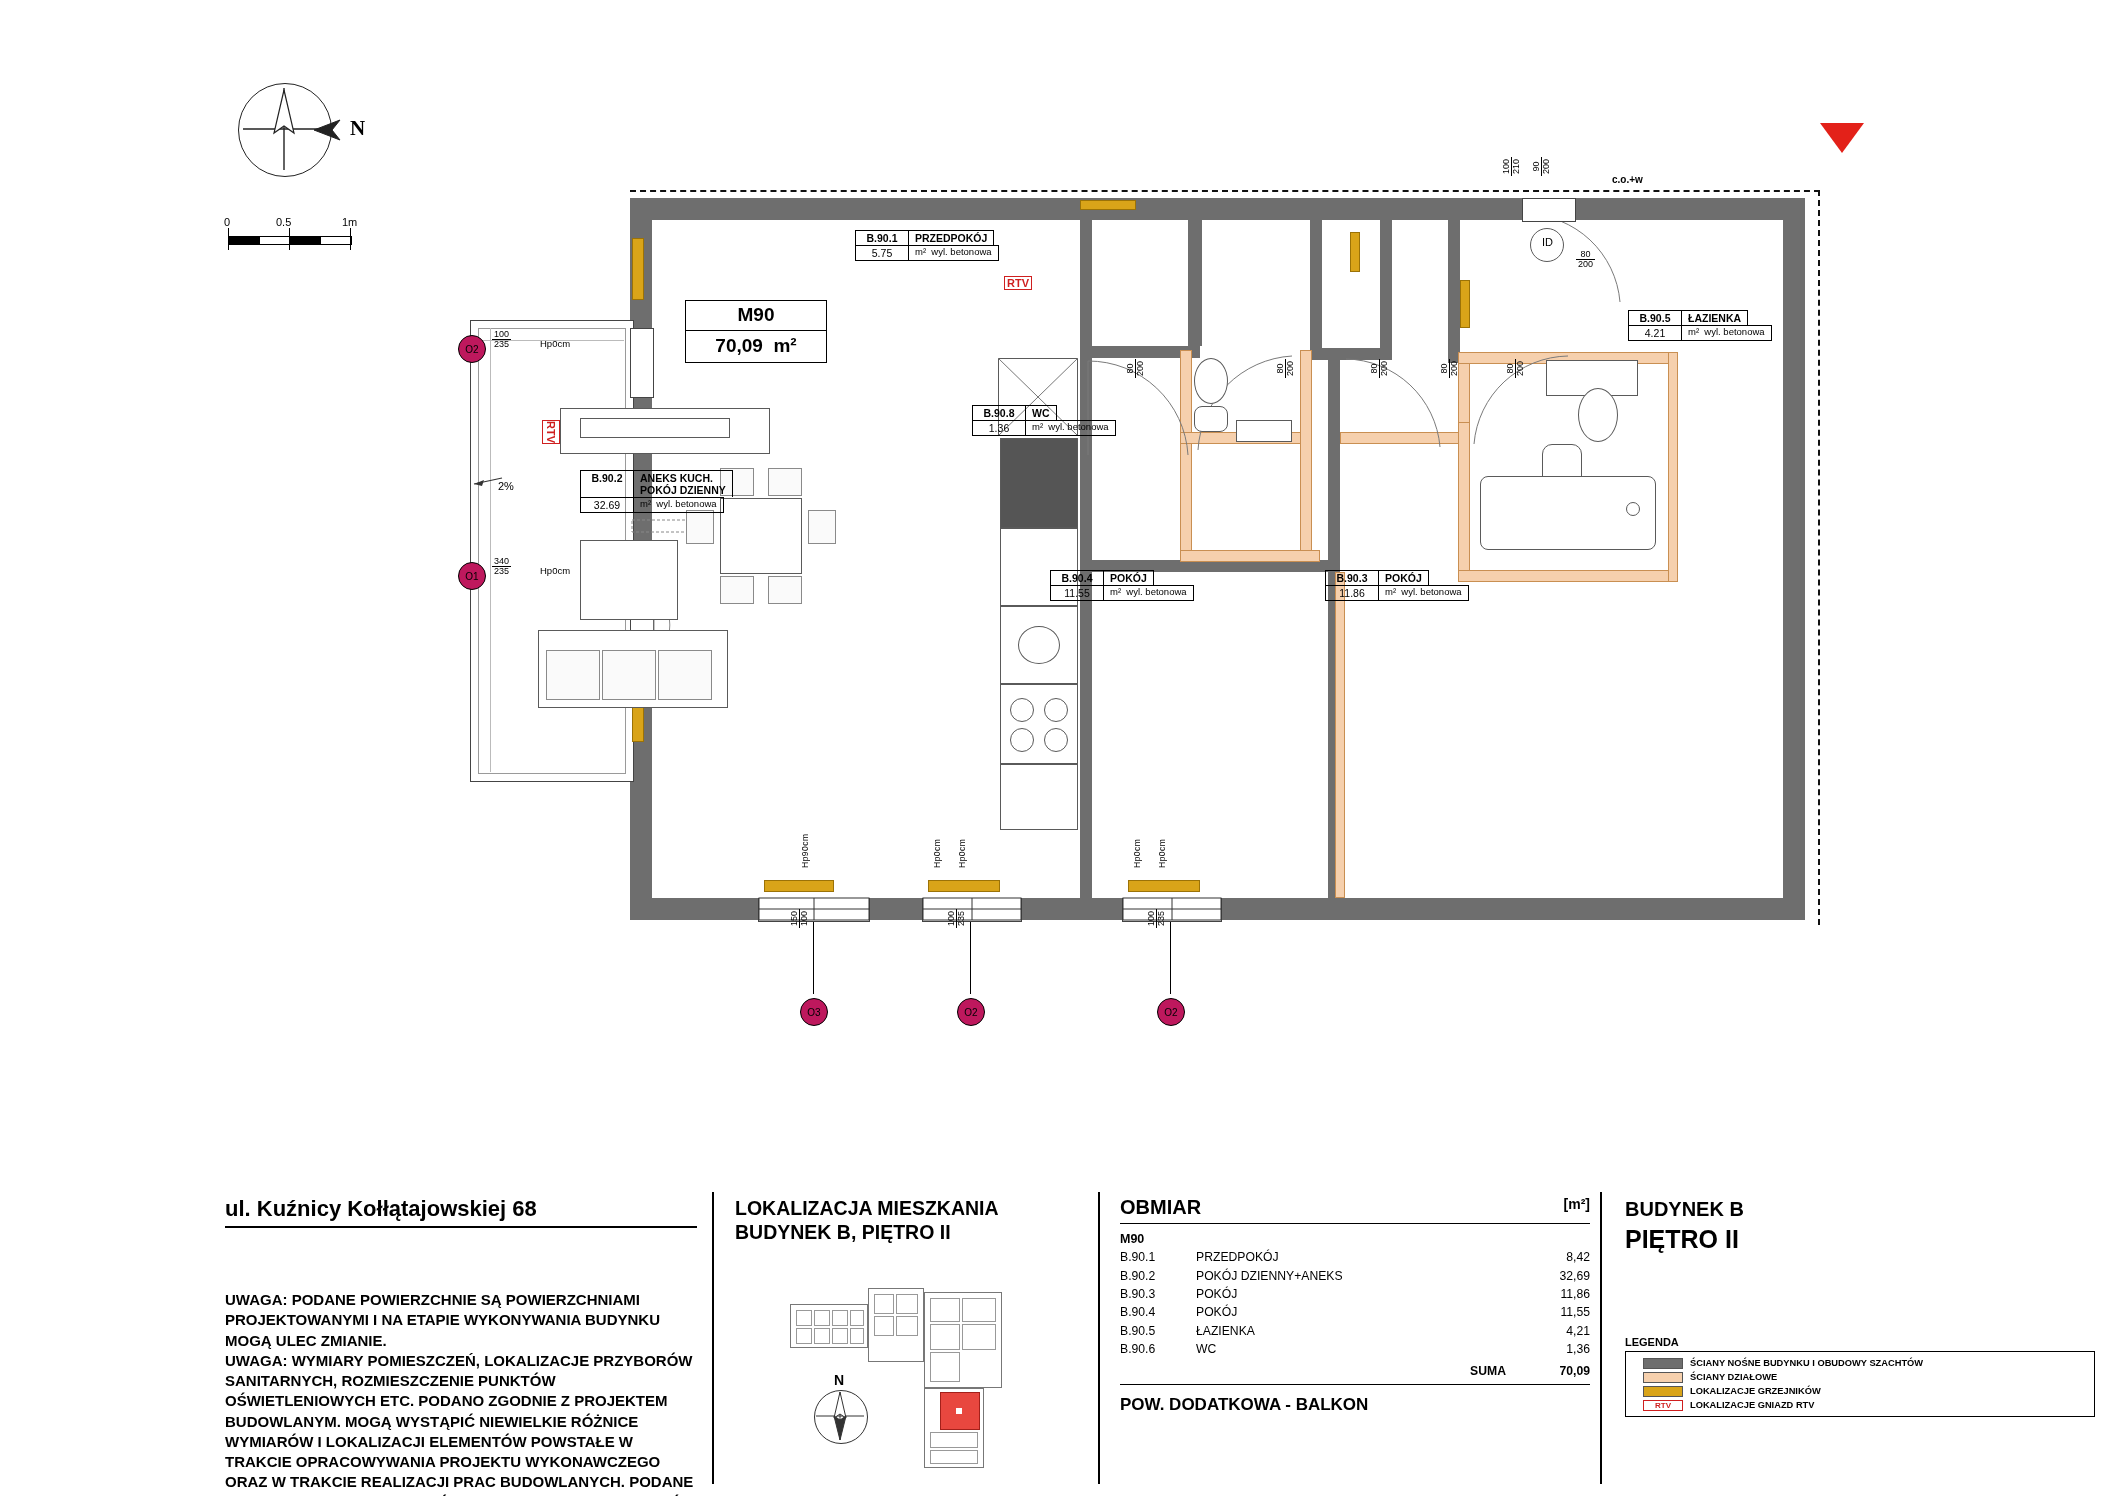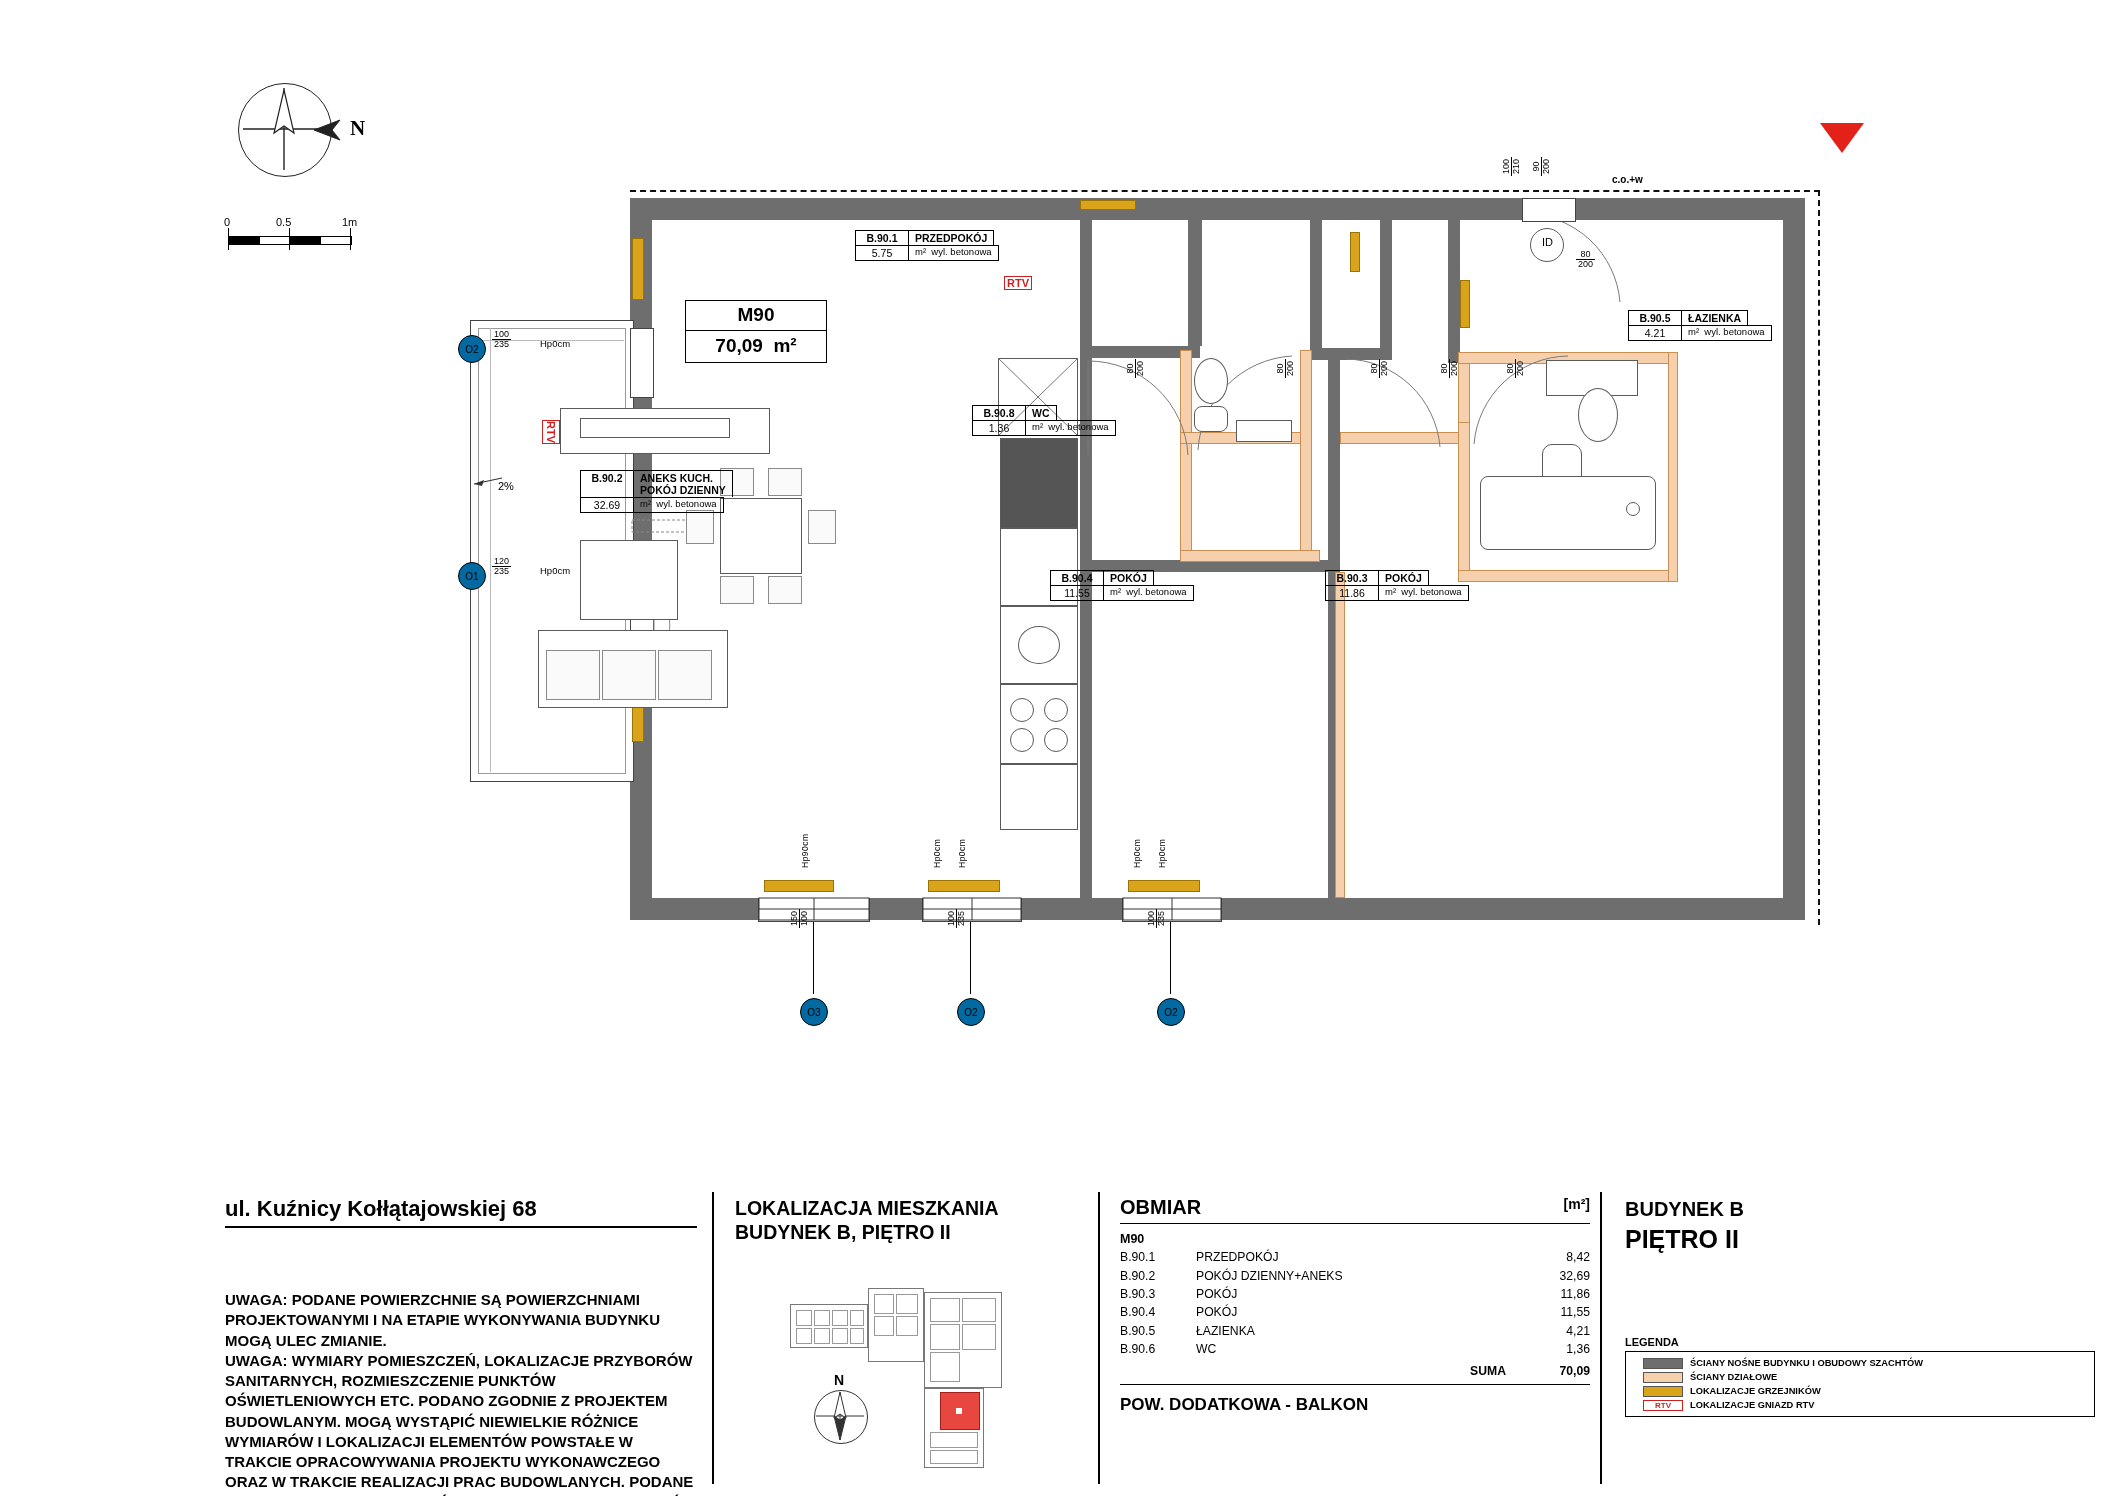--- a/index.html
+++ b/index.html
@@ -42,21 +42,21 @@
 
   .mbox { position:absolute; border:1.5px solid #000; text-align:center; }
   .mbox .t { font-size:19px; font-weight:bold; padding:3px 0 4px; border-bottom:1.5px solid #000; }
   .mbox .b { font-size:19px; font-weight:bold; padding:4px 0 5px; }
 
   .dimtag { position:absolute; font-size:9px; text-align:center; line-height:1.05; }
   .dimtag .a { border-bottom:1px solid #000; padding:0 2px; }
   .dimtag .b { padding:0 2px; }
   .vert-lab2 { position:absolute; font-size:8.5px; transform:rotate(-90deg); transform-origin:left top; white-space:nowrap; letter-spacing:0.5px; }
 
-  .wincode { position:absolute; width:26px; height:26px; border:1px solid #000; border-radius:50%; font-size:10px; display:flex; align-items:center; justify-content:center; background:#0369a1; }
+  .wincode { position:absolute; width:26px; height:26px; border:1px solid #000; border-radius:50%; font-size:10px; display:flex; align-items:center; justify-content:center; background:#be185d; }
   .leader { position:absolute; width:1px; background:#000; }
 
   .rtv { position:absolute; color:#cf1f1f; font-weight:bold; font-size:11px; border:1px solid #cf1f1f; padding:0 2px; background:#fff; }
 
   .entry-tri { position:absolute; width:0; height:0; border-left:22px solid transparent; border-right:22px solid transparent; border-top:30px solid #e32119; }
 
   
   .infostrip { position:absolute; left:0; top:1180px; width:2116px; height:316px; }
   .vsep { position:absolute; width:1.5px; background:#000; }
 
@@ -365,21 +365,21 @@
 
     <div class="wincode" style="left:-22px; top:155px;">O2</div>
     <div class="dimtag" style="left:12px; top:150px;">
       <div class="a">100</div>
       <div class="b">235</div>
     </div>
     <div style="position:absolute; left:60px; top:158px; font-size:9.5px;">Hp0cm</div>
 
     <div class="wincode" style="left:-22px; top:382px;">O1</div>
     <div class="dimtag" style="left:12px; top:377px;">
-      <div class="a">120</div>
+      <div class="a">340</div>
       <div class="b">235</div>
     </div>
     <div style="position:absolute; left:60px; top:385px; font-size:9.5px;">Hp0cm</div>
 
     <div class="leader" style="left:333px; top:742px; height:72px;"></div>
     <div class="dimtag" style="left:310px; top:748px; transform:rotate(-90deg); transform-origin:left top;">
       <div class="a">150</div>
       <div class="b">100</div>
     </div>
     <div class="wincode" style="left:320px; top:818px;">O3</div>

